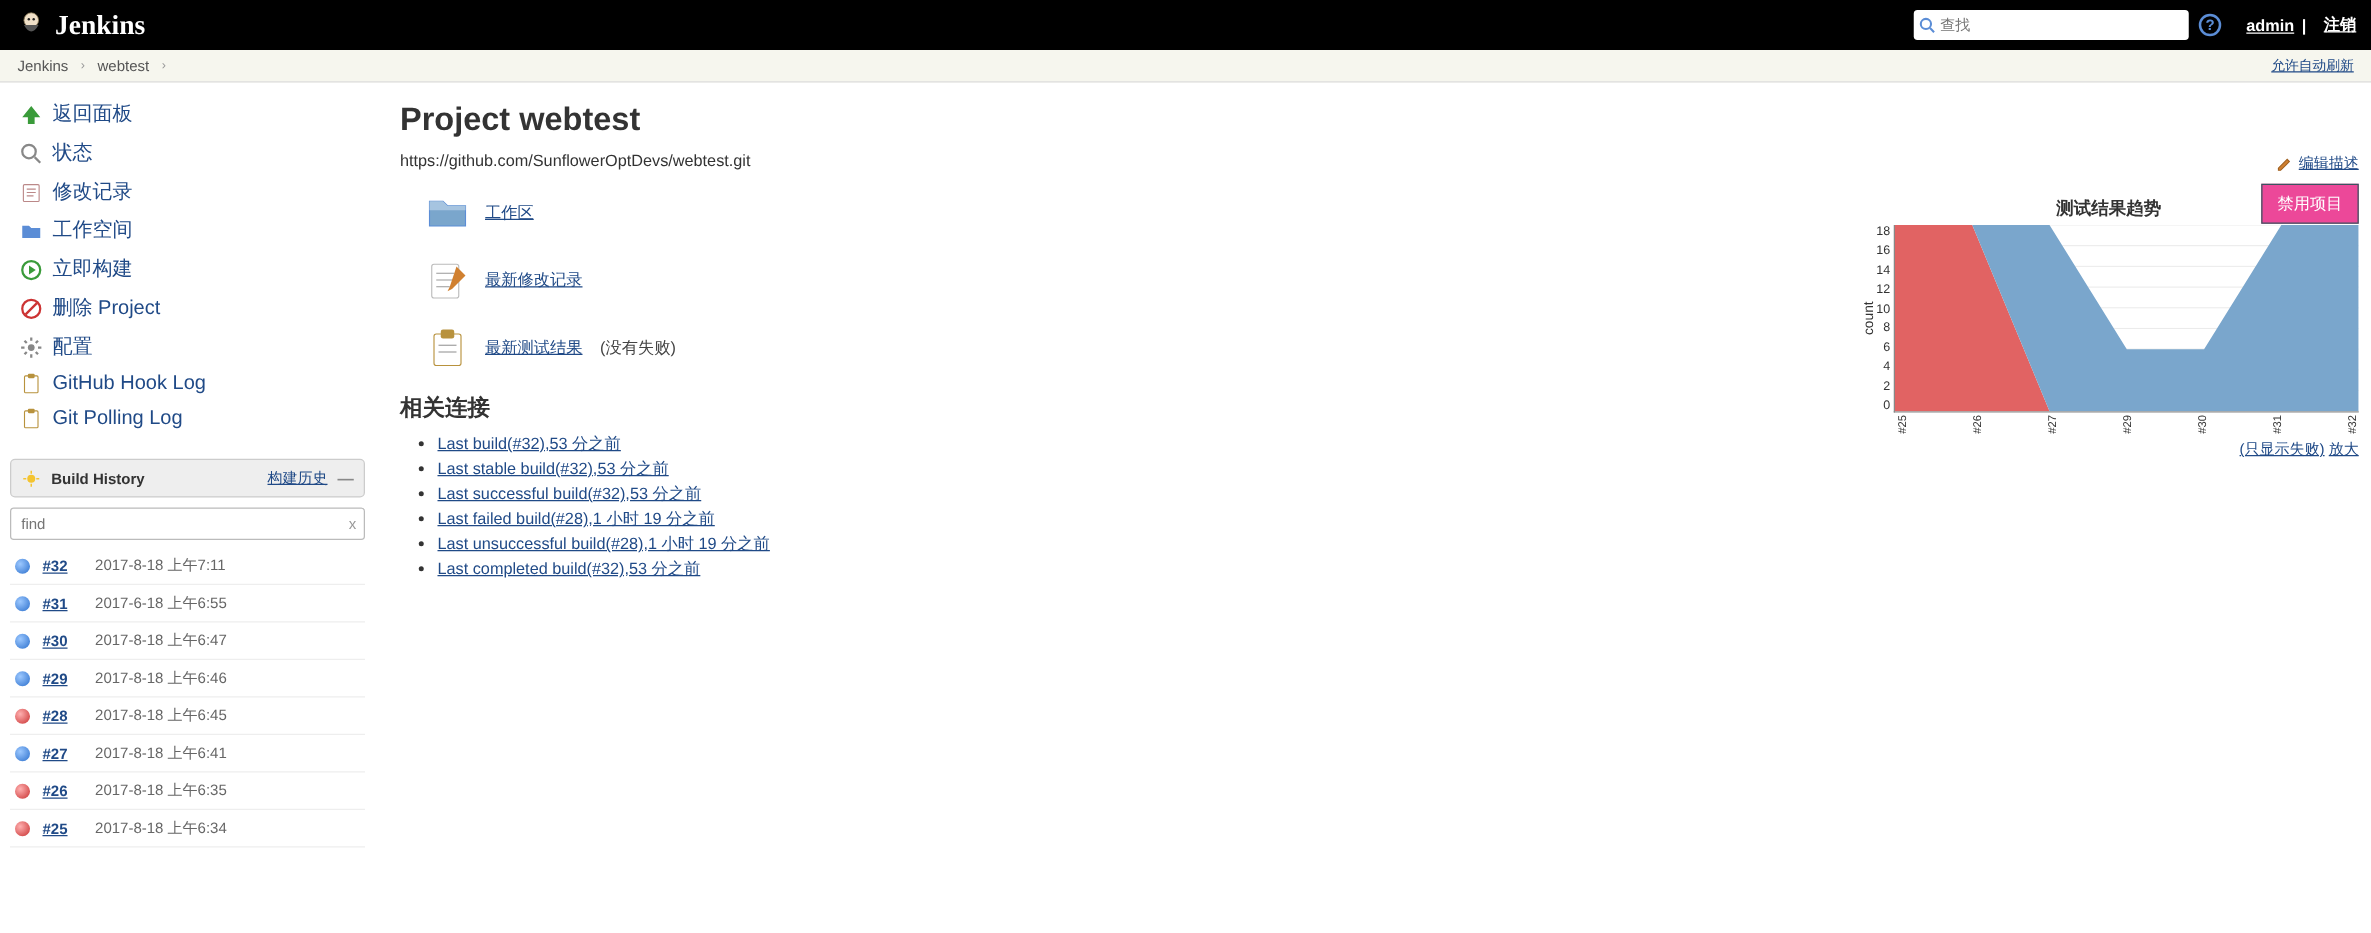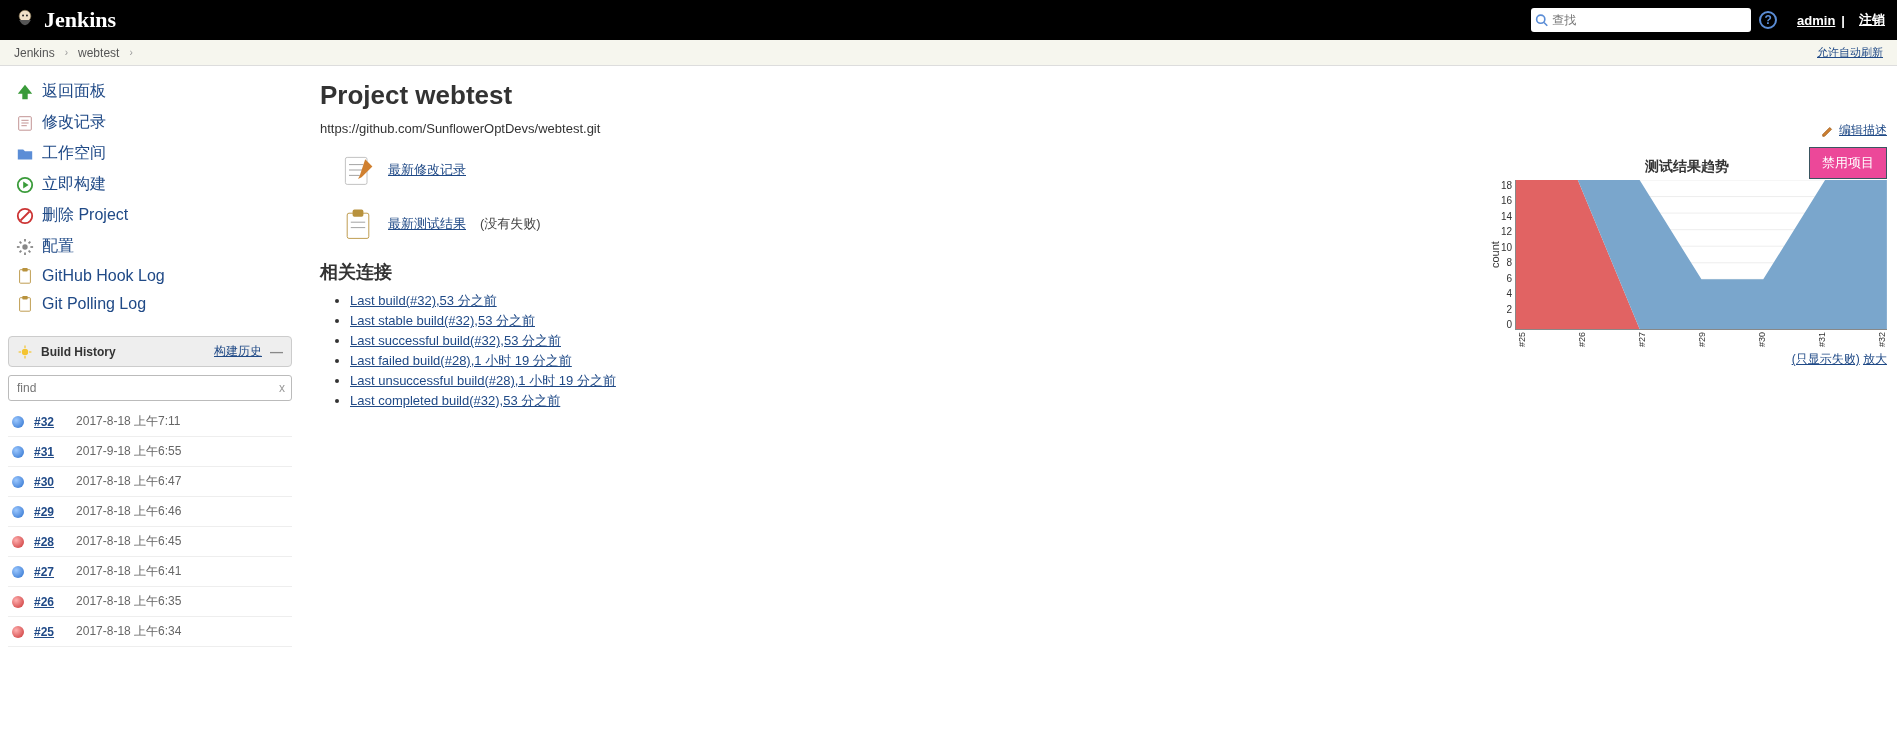--- a/index.html
+++ b/index.html
@@ -122,20 +122,27 @@
 
   <div class="side">
     <div class="task">
       <svg class="ico" viewBox="0 0 20 20">
           <path d="M10 2 L18 12 L13 12 L13 18 L7 18 L7 12 L2 12 Z" fill="#3a9b3a"></path>
         </svg>
       <a>返回面板</a>
     </div>
     <div class="task">
       <svg class="ico" viewBox="0 0 20 20">
+          <circle cx="8" cy="8" r="6" fill="none" stroke="#888" stroke-width="2"></circle>
+          <line x1="13" y1="13" x2="18" y2="18" stroke="#888" stroke-width="2"></line>
+        </svg>
+      <a>状态</a>
+    </div>
+    <div class="task">
+      <svg class="ico" viewBox="0 0 20 20">
           <rect x="3" y="3" width="14" height="15" fill="#fff" stroke="#b88" rx="1"></rect>
           <line x1="6" y1="7" x2="14" y2="7" stroke="#b88"></line>
           <line x1="6" y1="10" x2="14" y2="10" stroke="#b88"></line>
           <line x1="6" y1="13" x2="12" y2="13" stroke="#b88"></line>
         </svg>
       <a>修改记录</a>
     </div>
     <div class="task">
       <svg class="ico" viewBox="0 0 20 20">
           <path d="M2 5 L8 5 L10 7 L18 7 L18 16 L2 16 Z" fill="#5b8dd6"></path>
@@ -208,21 +215,21 @@
     </div>
     <div class="bh-list" id="bh-list">
         <div class="bh-row">
           <span class="ball blue"></span>
           <a>#32</a>
           <span class="time">2017-8-18 上午7:11</span>
         </div>
         <div class="bh-row">
           <span class="ball blue"></span>
           <a>#31</a>
-          <span class="time">2017-9-18 上午6:55</span>
+          <span class="time">2017-6-18 上午6:55</span>
         </div>
         <div class="bh-row">
           <span class="ball blue"></span>
           <a>#30</a>
           <span class="time">2017-8-18 上午6:47</span>
         </div>
         <div class="bh-row">
           <span class="ball blue"></span>
           <a>#29</a>
           <span class="time">2017-8-18 上午6:46</span>
@@ -258,20 +265,27 @@
       <span class="edit-desc">
         <svg width="14" height="14" viewBox="0 0 16 16">
             <path d="M2 12 L10 4 L12 6 L4 14 L2 14 Z" fill="#d08030" stroke="#a06020"></path>
           </svg>
         <span>编辑描述</span>
       </span><br>
       <span class="disable-btn">禁用项目</span>
     </div>
 
     <div class="action-links">
+      <div class="action-link">
+        <svg class="bigicon" viewBox="0 0 40 40">
+            <path d="M4 10 L16 10 L20 14 L36 14 L36 32 L4 32 Z" fill="#7aa6cc" stroke="#5b8dd6"></path>
+            <path d="M4 10 L16 10 L20 14 L36 14 L36 18 L4 18 Z" fill="#a6c4e0"></path>
+          </svg>
+        <a>工作区</a>
+      </div>
       <div class="action-link">
         <svg class="bigicon" viewBox="0 0 40 40">
             <rect x="6" y="6" width="24" height="30" fill="#fff" stroke="#bbb" rx="2"></rect>
             <line x1="10" y1="14" x2="26" y2="14" stroke="#999"></line>
             <line x1="10" y1="20" x2="26" y2="20" stroke="#999"></line>
             <line x1="10" y1="26" x2="22" y2="26" stroke="#999"></line>
             <path d="M28 8 L36 16 L24 28 L20 30 L22 26 Z" fill="#d08030"></path>
           </svg>
         <a>最新修改记录</a>
       </div>

